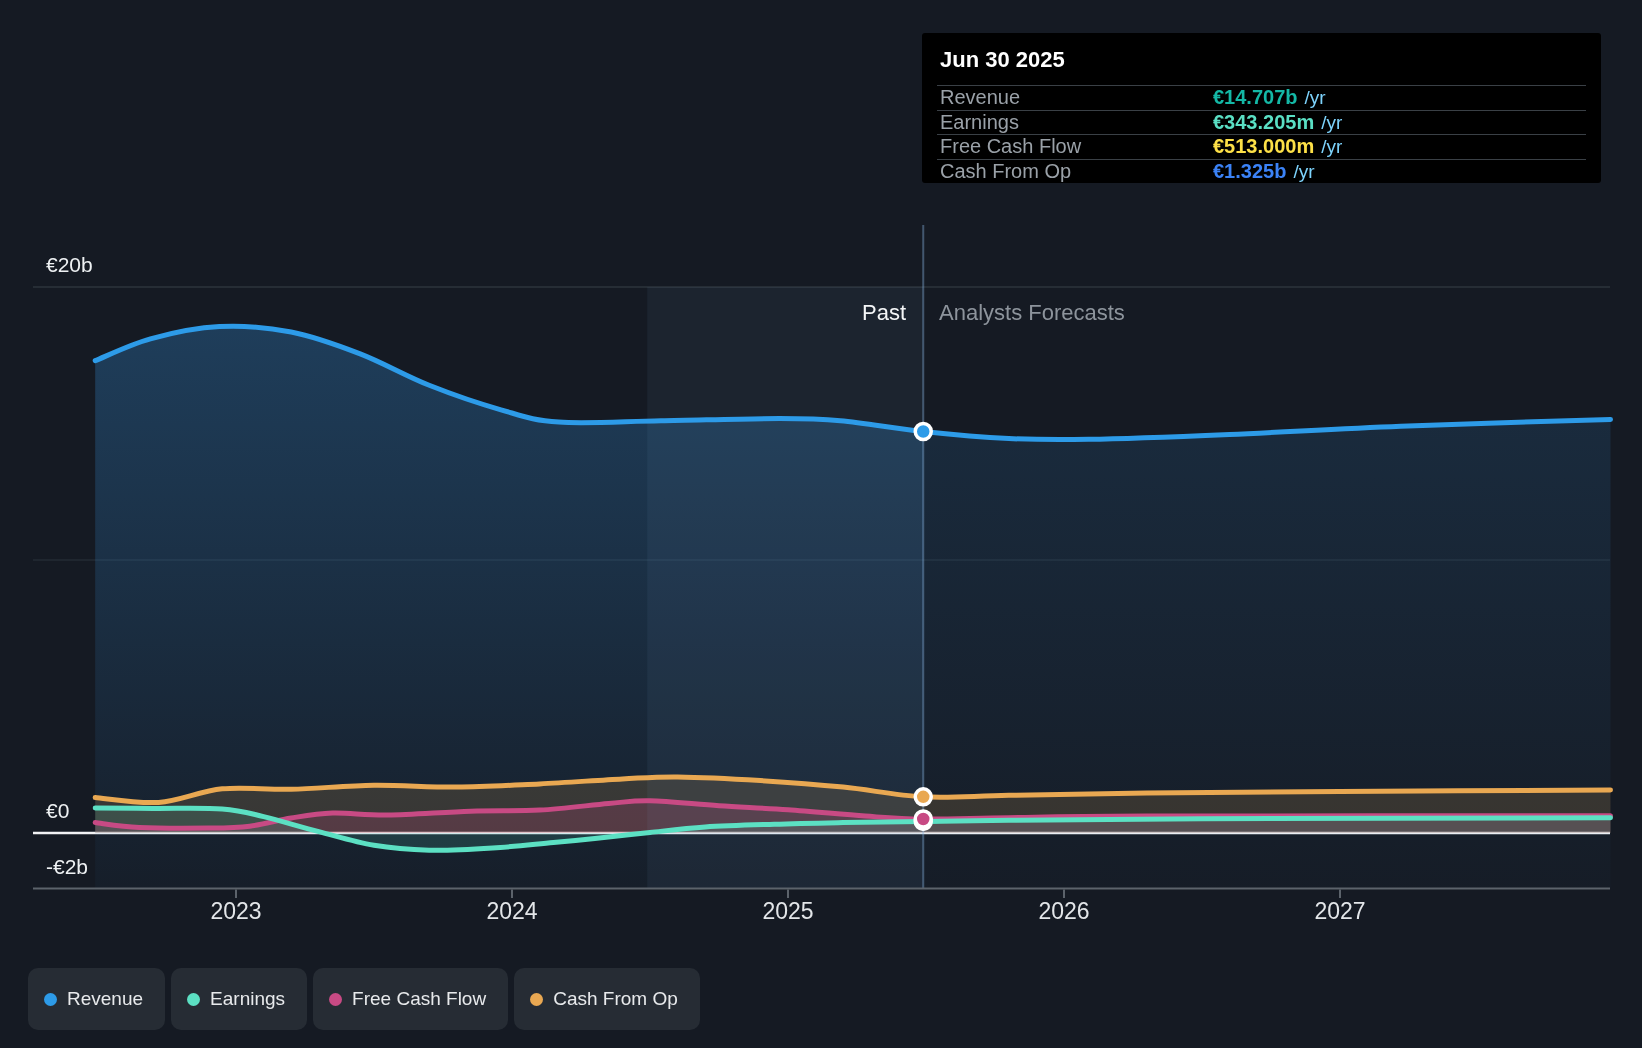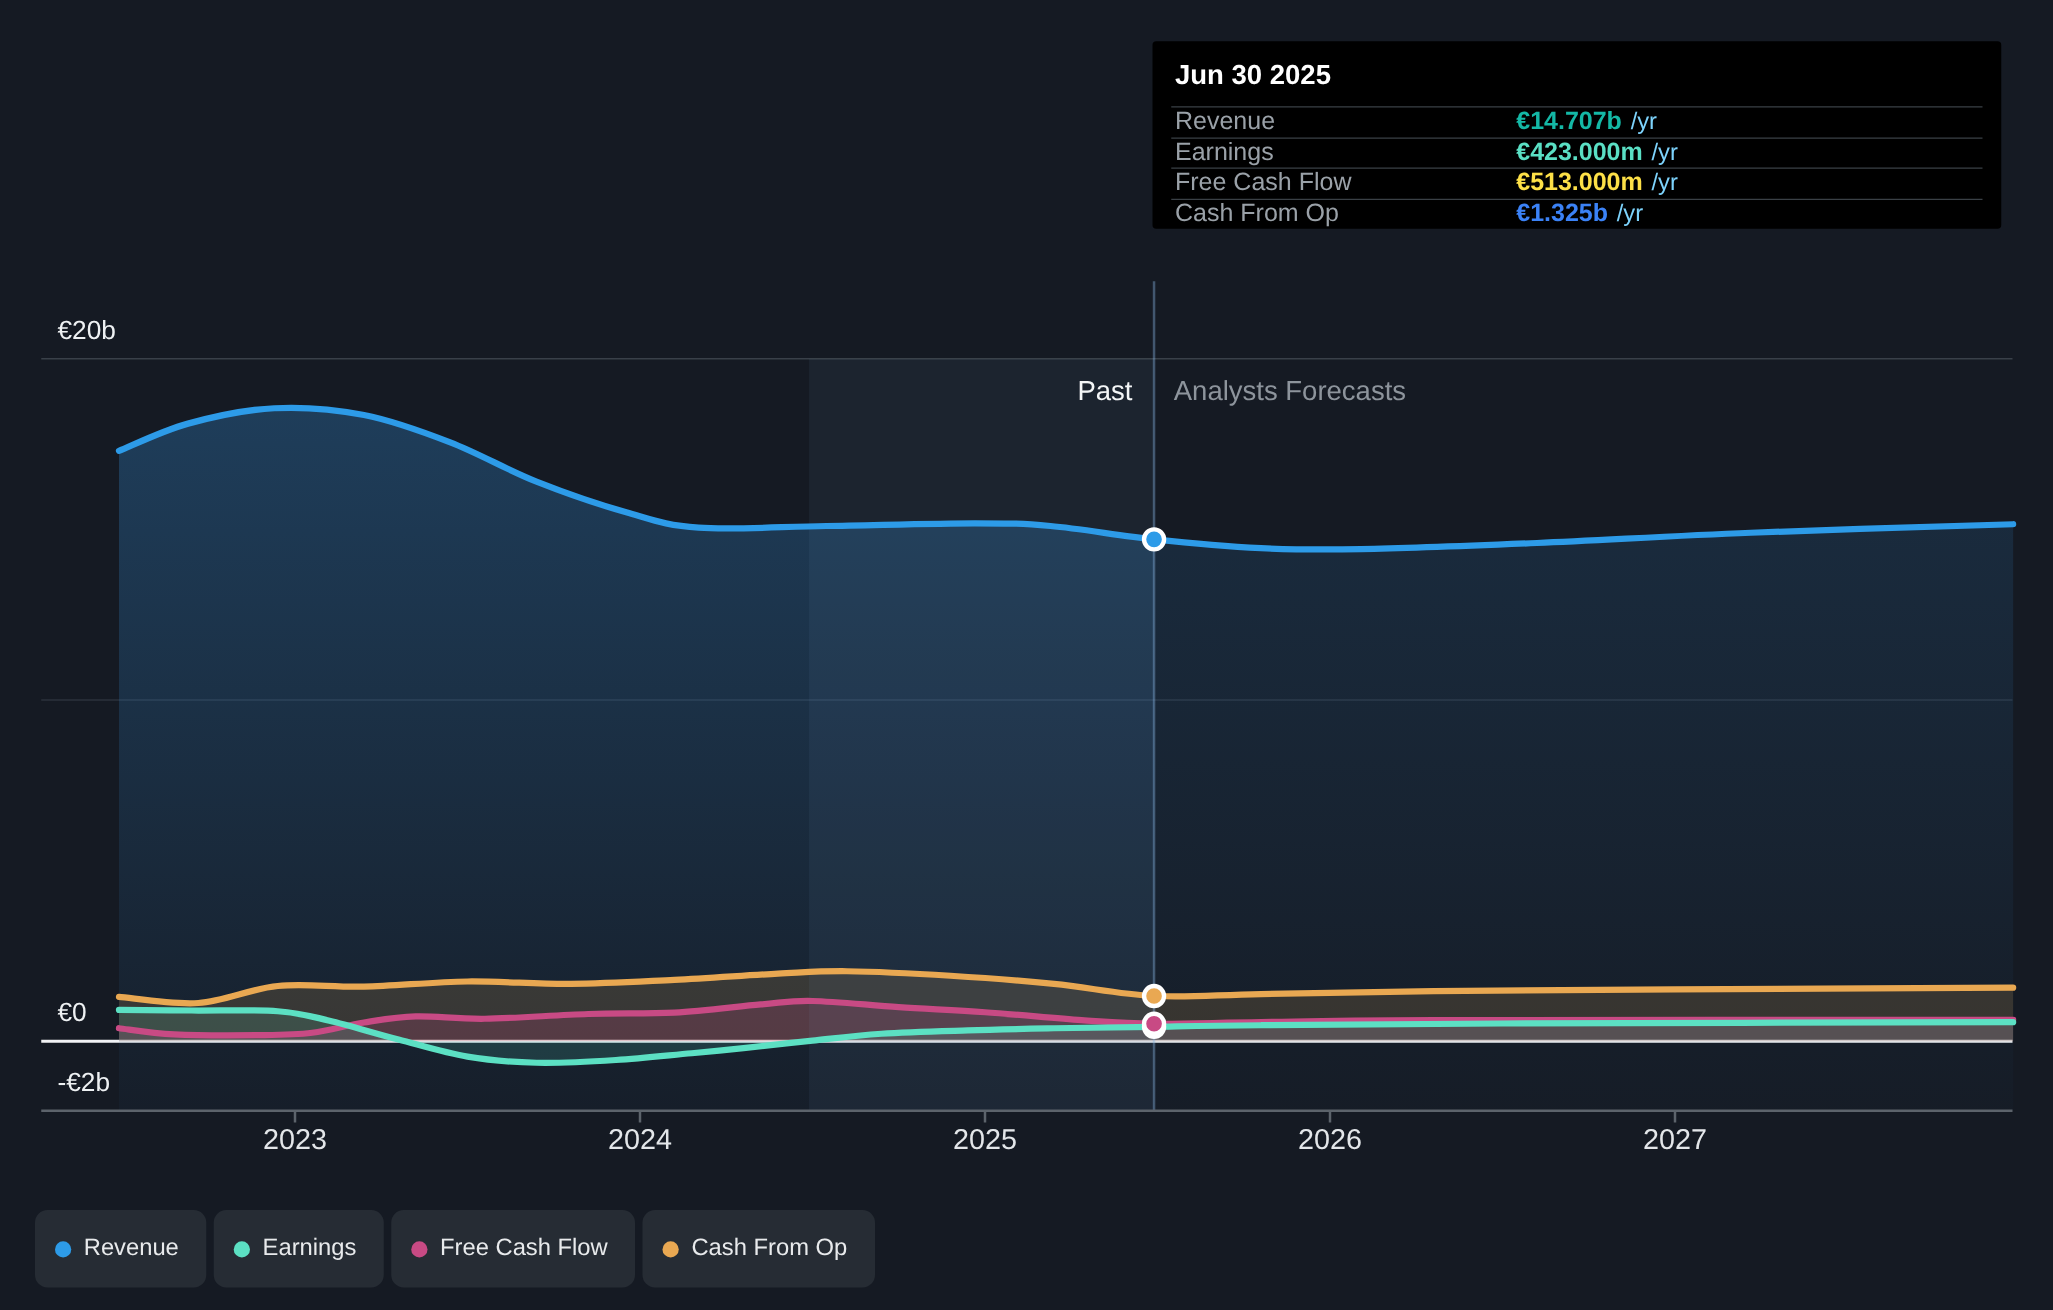--- a/index.html
+++ b/index.html
@@ -86,21 +86,21 @@
     <div class="tt-row">
       <span class="tt-label">Revenue</span>
       <span class="tt-value-wrap">
         <span class="tt-value" style="color: #14b8a6;">€14.707b</span>
         <span class="tt-suffix">/yr</span>
       </span>
     </div>
     <div class="tt-row">
       <span class="tt-label">Earnings</span>
       <span class="tt-value-wrap">
-        <span class="tt-value" style="color: rgb(90, 223, 196);">€423.000m</span>
+        <span class="tt-value" style="color: rgb(90, 223, 196);">€343.205m</span>
         <span class="tt-suffix">/yr</span>
       </span>
     </div>
     <div class="tt-row">
       <span class="tt-label">Free Cash Flow</span>
       <span class="tt-value-wrap">
         <span class="tt-value" style="color: #fde047;">€513.000m</span>
         <span class="tt-suffix">/yr</span>
       </span>
     </div>

